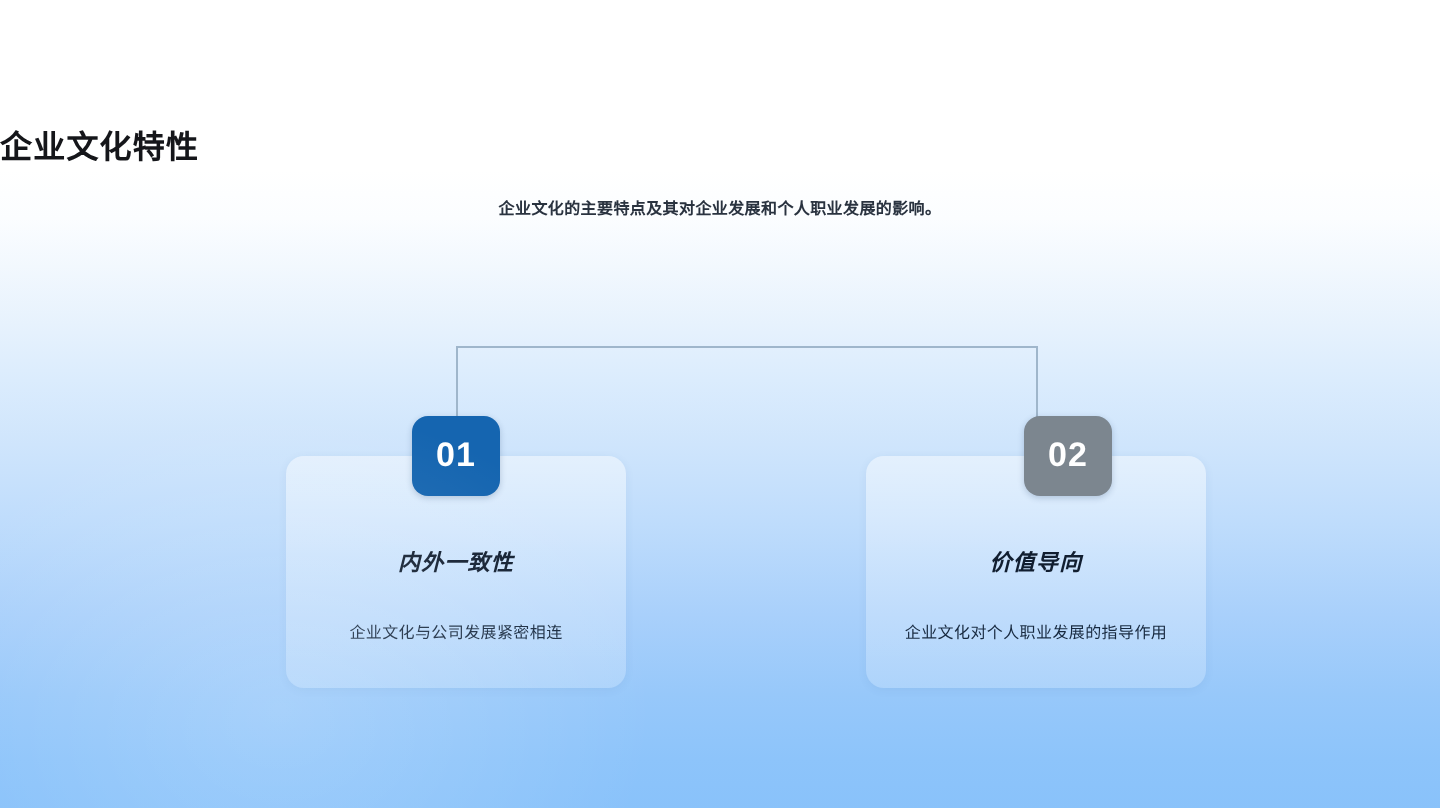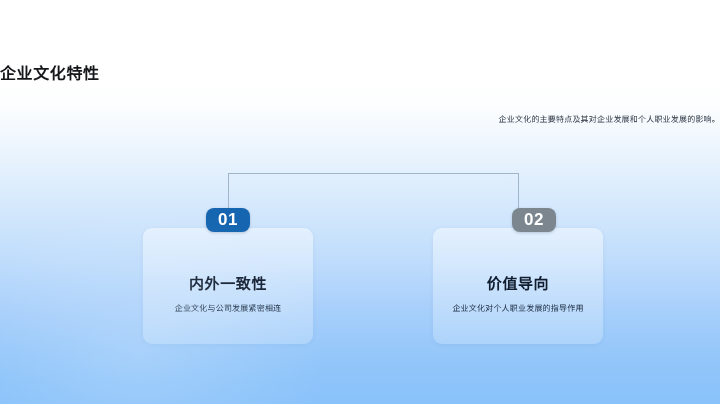--- a/index.html
+++ b/index.html
@@ -70,26 +70,27 @@
     text-align: left;
     font-size: 16px;
     font-weight: bold;
     letter-spacing: 0.6px;
     color: #15161a;
   }
   .center-sub {
     position: absolute;
     left: 0;
     right: 0;
-    top: 114px;
-    text-align: right;
+    top: 99px;
+    text-align: center;
     font-size: 8px;
     line-height: 12px;
     letter-spacing: 0.2px;
     color: #2a3340;
+    font-weight: bold;
   }
 
   
   .connector {
     position: absolute;
     left: 228px;
     top: 173px;
     width: 291px;
     height: 36px;
     border-top: 1px solid #9fb6cb;
@@ -117,39 +118,40 @@
   .card.two  { left: 433px; }
 
   .card-body {
     position: absolute;
     left: 10px;
     right: 10px;
     top: 44px;
     text-align: center;
   }
   .card-title {
-    font-size: 15px;
+    font-size: 11px;
     font-weight: bold;
     letter-spacing: 0.6px;
     color: #111e30;
-    margin-bottom: 10px;
+    margin-bottom: 23px;
+    font-style: italic;
   }
   .card-desc {
     font-size: 8px;
     line-height: 12px;
     letter-spacing: 0.2px;
     color: #17293f;
   }
 
   
   .badge {
     position: absolute;
     top: 208px;
     width: 44px;
-    height: 24px;
+    height: 40px;
     border-radius: 8px;
     display: flex;
     align-items: center;
     justify-content: center;
     font-size: 17px;
     font-weight: bold;
     letter-spacing: 0.5px;
     color: #ffffff;
     box-shadow: 0 1px 3px rgba(20,50,90,0.22);
   }

